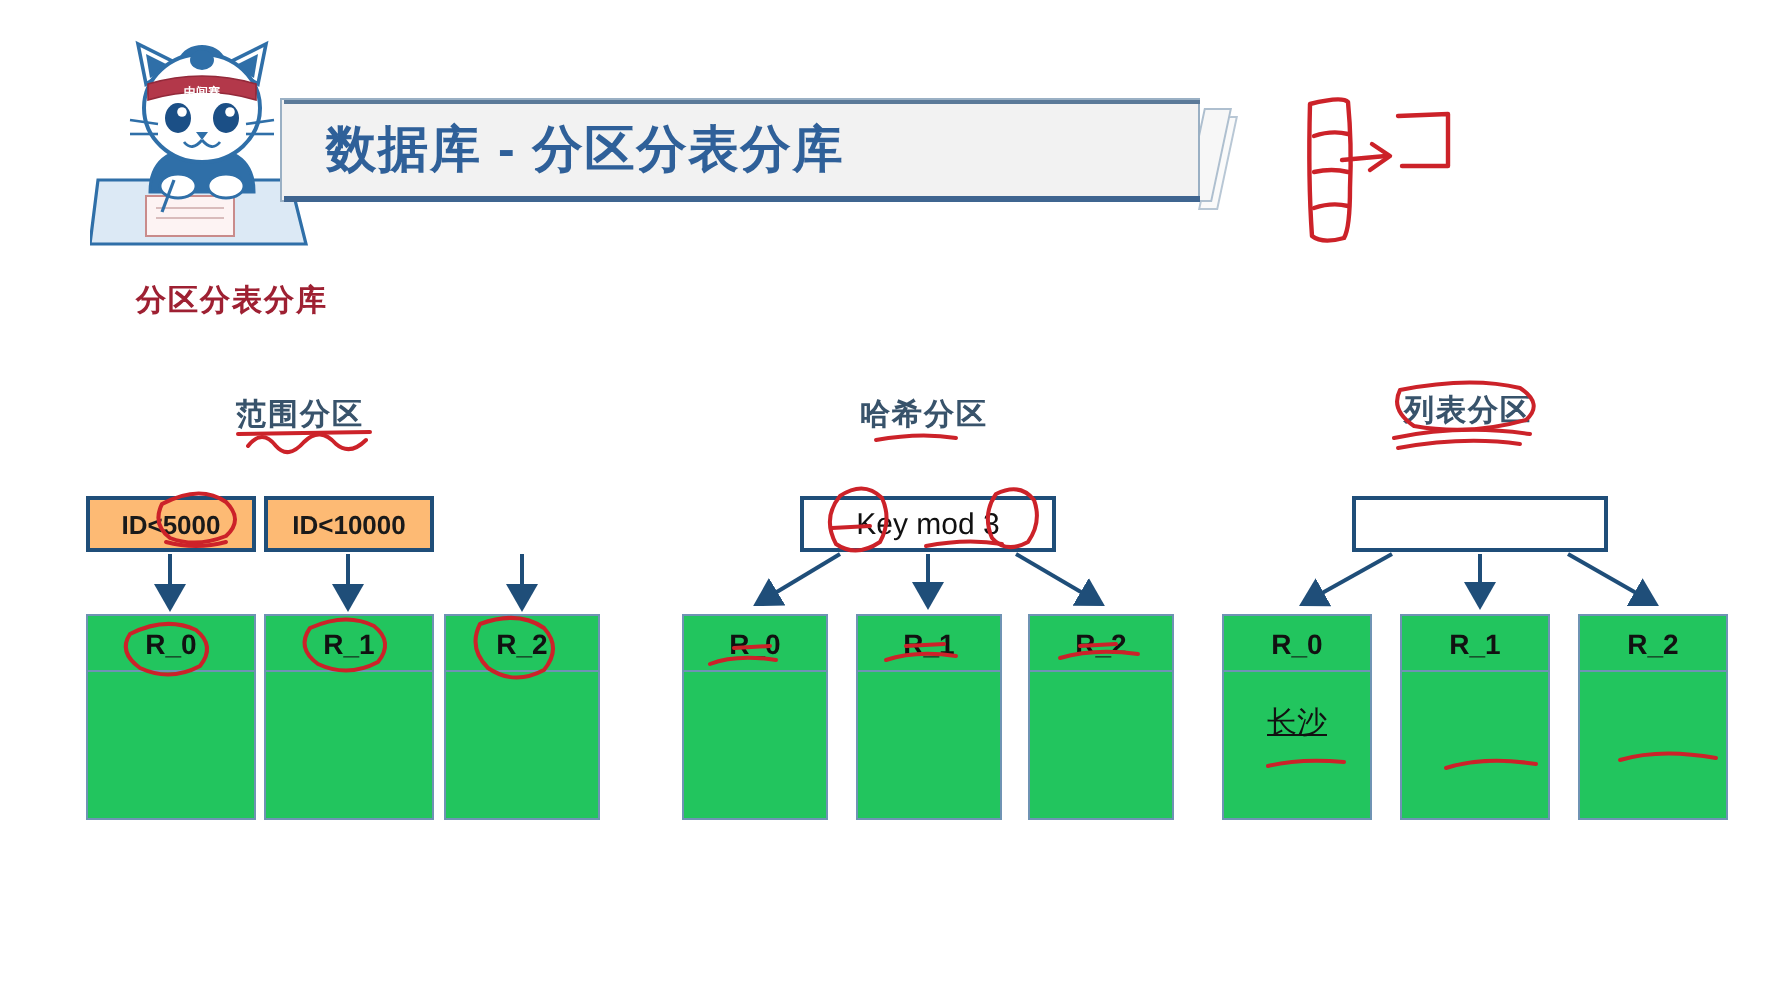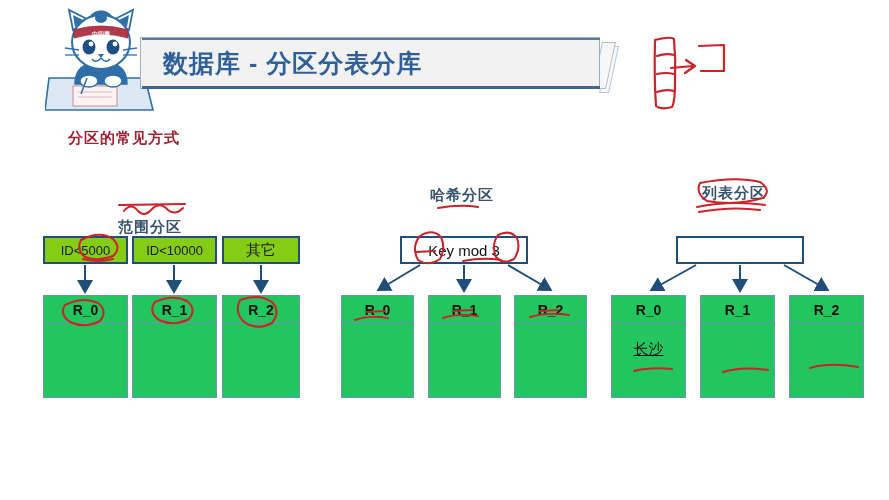--- a/index.html
+++ b/index.html
@@ -9,21 +9,21 @@
   }
   body {
     width: 889px;
     height: 500px;
     position: relative;
     overflow: hidden;
     font-family: "Liberation Sans", "DejaVu Sans", sans-serif;
   }
   .slide {
     position: absolute;
-    left: 0; top: 0;
+    left: 0; top: 12px;
     width: 889px;
     height: 360px;
     background: #ffffff;
   }
 
   
   .title-bar {
     position: absolute;
     left: 140px;
     top: 37px;
@@ -139,27 +139,28 @@
     font-weight: bold;
     color: #38536b;
     letter-spacing: 1px;
     white-space: nowrap;
   }
 
   
   .cond-box {
     position: absolute;
     border: 2px solid #1f4e79;
-    background: #84cc16;
+    background: #fdba74;
     box-sizing: border-box;
     display: flex;
     align-items: center;
     justify-content: center;
     font-size: 13px;
     color: #1a1a1a;
+    font-weight: bold;
   }
   .cond-box.cjk { font-size: 15px; }
 
   .table-box {
     position: absolute;
     border: 1px solid #6f93b4;
     background: #22c55e;
     box-sizing: border-box;
   }
   .table-box .thead {
@@ -270,29 +271,28 @@
         <path d="M12 26 Q21 23 29 25"></path>
         <path d="M12 44 Q21 42 29 44"></path>
         <path d="M12 62 Q21 59 29 61"></path>
         <path d="M26 38 L48 36"></path>
         <path d="M41 30 L50 36 L40 43"></path>
         <path d="M54 16 L79 15 L79 41 L56 41"></path>
       </g>
     </svg>
   </div>
 
-  <div class="subtitle">分区的常见方式</div>
-
-  <div class="group-head" style="left:118px; top:186px;margin-top:32px;">范围分区</div>
+  <div class="subtitle">分区分表分库</div>
+
+  <div class="group-head" style="left:118px; top:186px;">范围分区</div>
   <div class="group-head" style="left:430px; top:186px;">哈希分区</div>
   <div class="group-head" style="left:702px; top:184px;">列表分区</div>
 
   <div class="cond-box" style="left:43px; top:236px; width:85px; height:28px;">ID&lt;5000</div>
   <div class="cond-box" style="left:132px; top:236px; width:85px; height:28px;">ID&lt;10000</div>
-  <div class="cond-box cjk" style="left:222px; top:236px; width:78px; height:28px;">其它</div>
 
   <div class="table-box" style="left:43px; top:295px; width:85px; height:103px;">
     <div class="thead">R_0</div>
     <div class="tbody"></div>
   </div>
   <div class="table-box" style="left:132px; top:295px; width:85px; height:103px;">
     <div class="thead">R_1</div>
     <div class="tbody"></div>
   </div>
   <div class="table-box" style="left:222px; top:295px; width:78px; height:103px;">

